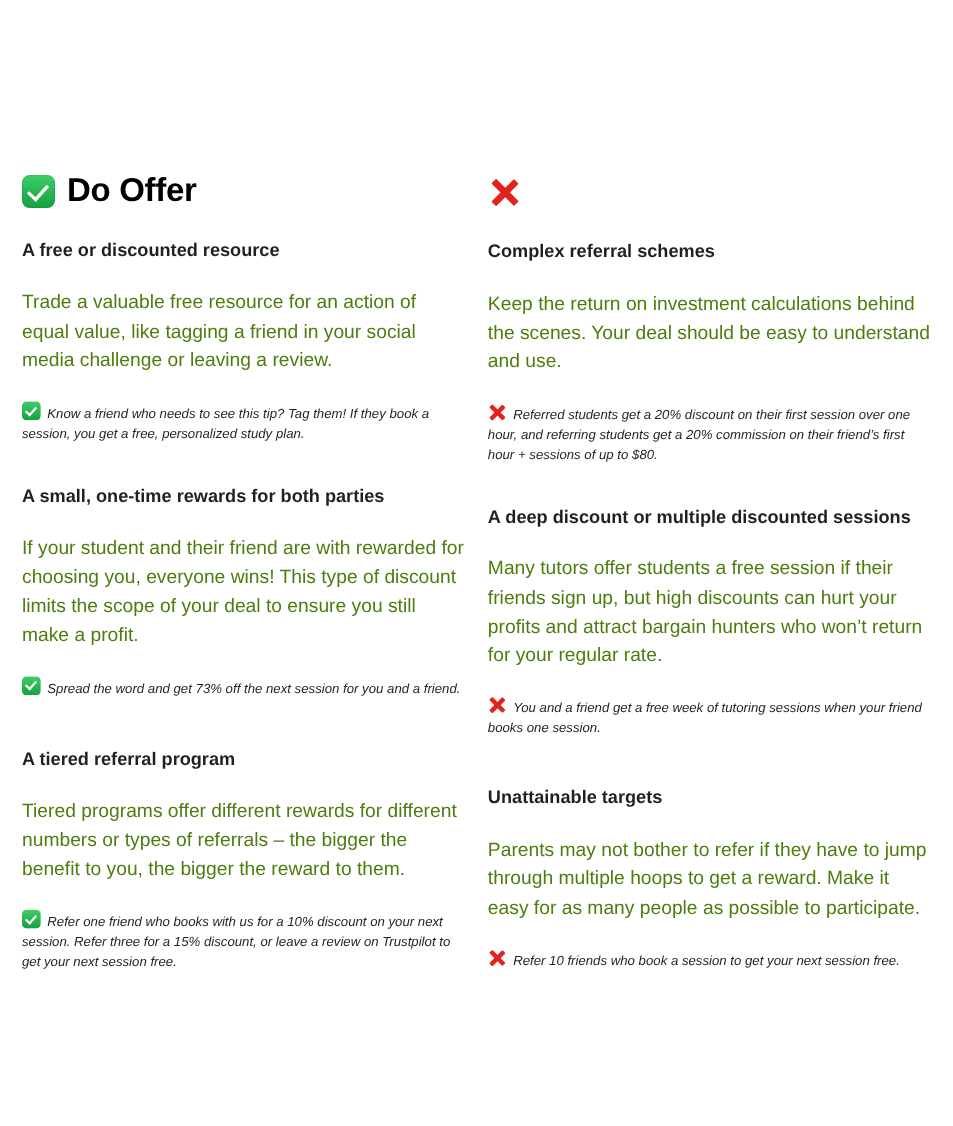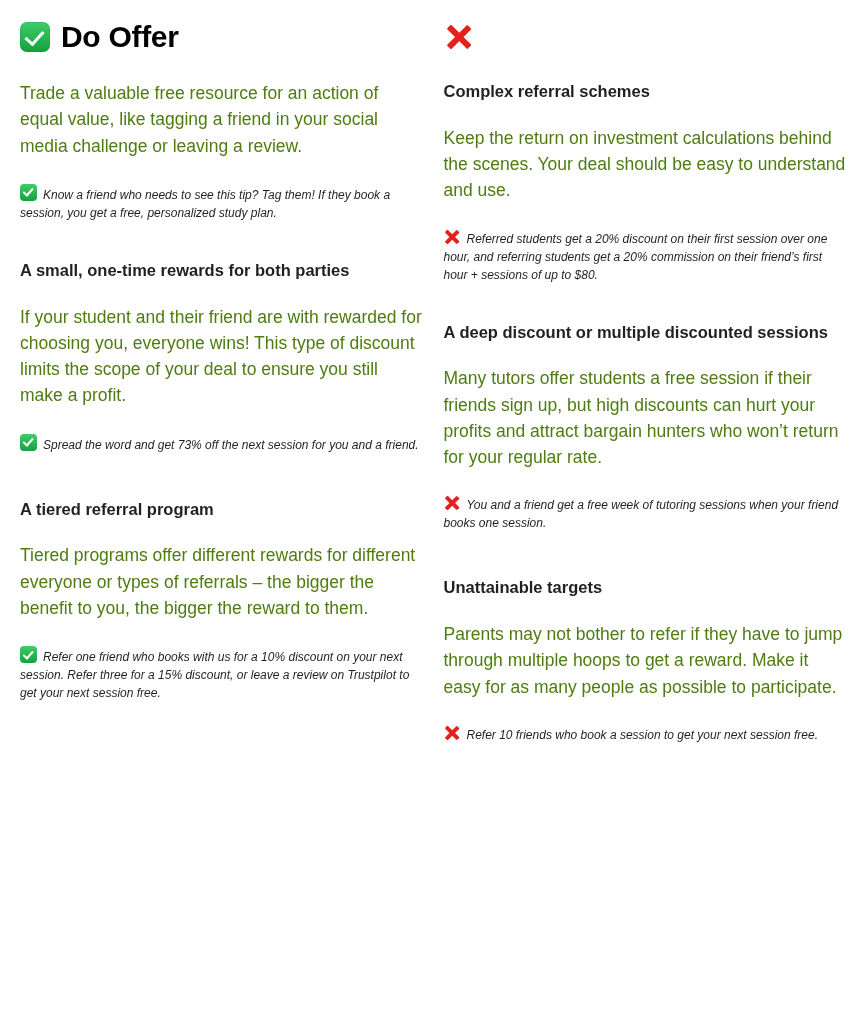--- a/index.html
+++ b/index.html
@@ -15,21 +15,21 @@
     -webkit-font-smoothing: antialiased;
   }
 
   .page {
     width: 866px;
     height: 1020px;
     box-sizing: border-box;
     padding: 14px 20px 0 20px;
     display: flex;
     flex-direction: row;
-    align-items: flex-start;
+    align-items: center;
   }
 
   .column {
     width: 406px;
     box-sizing: border-box;
   }
   .column.right {
     margin-left: 21px;
   }
 
@@ -178,37 +178,38 @@
 <div class="page">
 
   <div class="column left">
 
     <div class="col-header">
       <span class="icon-check-big"></span>
       <span class="col-header-title">Do Offer</span>
     </div>
 
     <div class="section">
+      <div class="section-heading">A free or discounted resource</div>
       <p class="body-text">Trade a valuable free resource for an action of equal value, like tagging a friend in your social media challenge or leaving a review.</p>
       <p class="example-text"><span class="icon-check-inline"></span><span>Know a friend who needs to see this tip? Tag them! If they book a session, you get a free, personalized study plan.</span></p>
     </div>
 
     <div class="sec-gap-1"></div>
 
     <div class="section">
       <div class="section-heading">A small, one-time rewards for both parties</div>
       <p class="body-text">If your student and their friend are with rewarded for choosing you, everyone wins! This type of discount limits the scope of your deal to ensure you still make a profit.</p>
       <p class="example-text"><span class="icon-check-inline"></span><span>Spread the word and get 73% off the next session for you and a friend.</span></p>
     </div>
 
     <div class="sec-gap-2"></div>
 
     <div class="section">
       <div class="section-heading">A tiered referral program</div>
-      <p class="body-text">Tiered programs offer different rewards for different everyone or types of referrals – the bigger the benefit to you, the bigger the reward to them.</p>
+      <p class="body-text">Tiered programs offer different rewards for different numbers or types of referrals – the bigger the benefit to you, the bigger the reward to them.</p>
       <p class="example-text"><span class="icon-check-inline"></span><span>Refer one friend who books with us for a 10% discount on your next session. Refer three for a 15% discount, or leave a review on Trustpilot to get your next session free.</span></p>
     </div>
 
   </div>
 
   <div class="column right">
 
     <div class="col-header">
       <span class="icon-cross-big"></span>
     </div>

